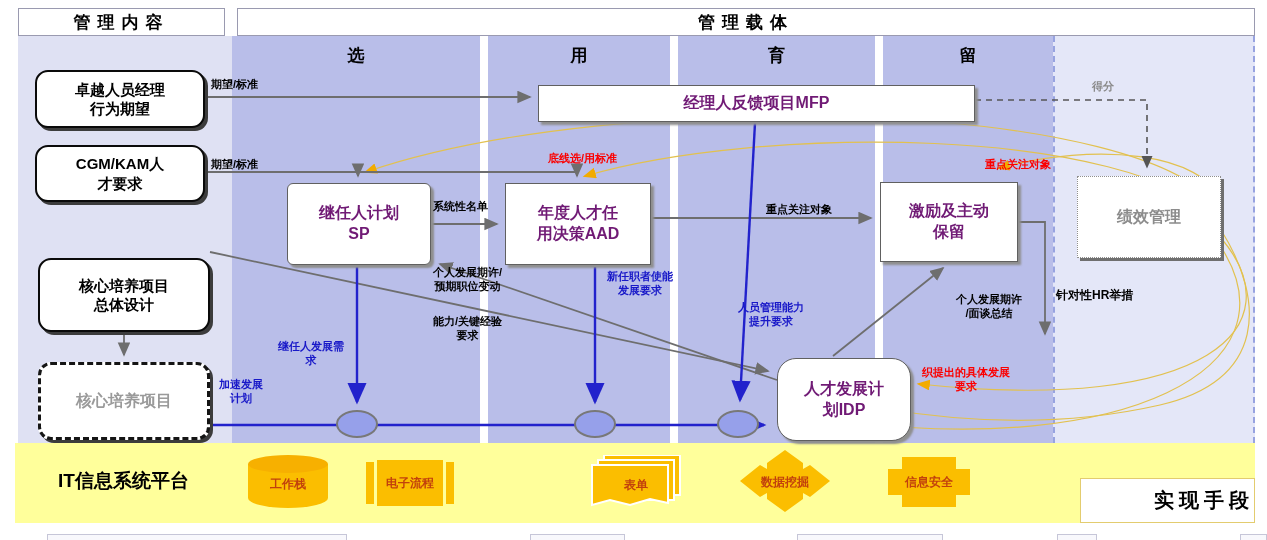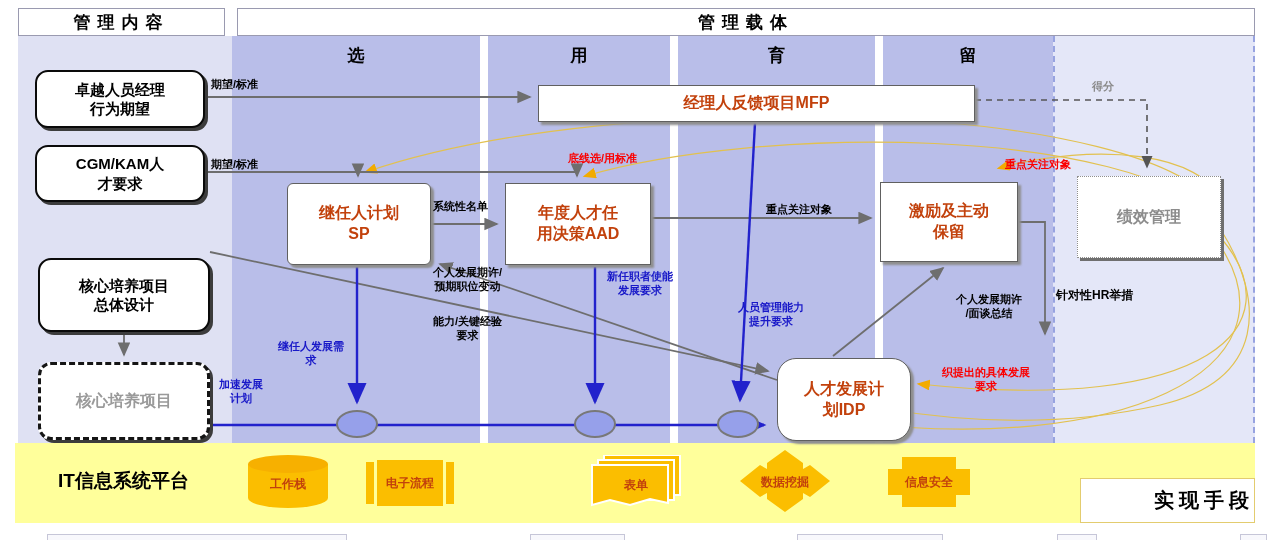--- a/index.html
+++ b/index.html
@@ -21,28 +21,28 @@
   .yellow-band { background:#ffff9b; }
   .col-head { font-weight:bold; font-size:17px; color:#000; text-align:center; }
 
   
   .rnode { background:#ffffff; border:2.5px solid #0a0a0a; border-radius:13px;
            box-shadow:3px 3px 0 #3c3c3c; display:flex; align-items:center; justify-content:center;
            font-weight:bold; font-size:15px; text-align:center; line-height:1.3; color:#000; }
   .rnode.dashed { border:3px dashed #151515; color:#9a9a9a; font-size:16px; }
   .qnode { background:#ffffff; border:1px solid #606060; box-shadow:3px 3px 2px #8f8f8f;
            display:flex; align-items:center; justify-content:center;
-           font-weight:bold; font-size:16px; text-align:center; line-height:1.3; color:#c2410c; }
+           font-weight:bold; font-size:16px; text-align:center; line-height:1.3; color:#701a75; }
   .qnode.dotted { border:1.5px dotted #8f8f8f; color:#8c8c8c; box-shadow:3px 3px 0 #6f6f6f; }
 
   
   .lbl { font-weight:bold; font-size:11px; color:#000; line-height:1.25; }
   .lbl.center { text-align:center; }
   .lbl.blue { color:#1818c8; }
-  .lbl.red  { color:#fb0000;margin-left:20px; }
+  .lbl.red  { color:#fb0000; }
   .lbl.gray { color:#8a8a8a; }
 
   
   .it-title { font-weight:bold; font-size:19px; color:#000; }
   .icon-wrap { position:absolute; }
   .icon-label { position:absolute; left:0; right:0; text-align:center; font-weight:bold; font-size:12px; color:#c2410c; }
   .impl-box { background:#ffffff; border:1px solid #e3cc6f; display:flex; align-items:center; justify-content:center;
               font-family:"DejaVu Serif", serif; font-weight:bold; font-size:20px; letter-spacing:5px; color:#000; }
 
   .stub { background:#f8f8fc; border:1px solid #c6c6d8; border-bottom:none; }

